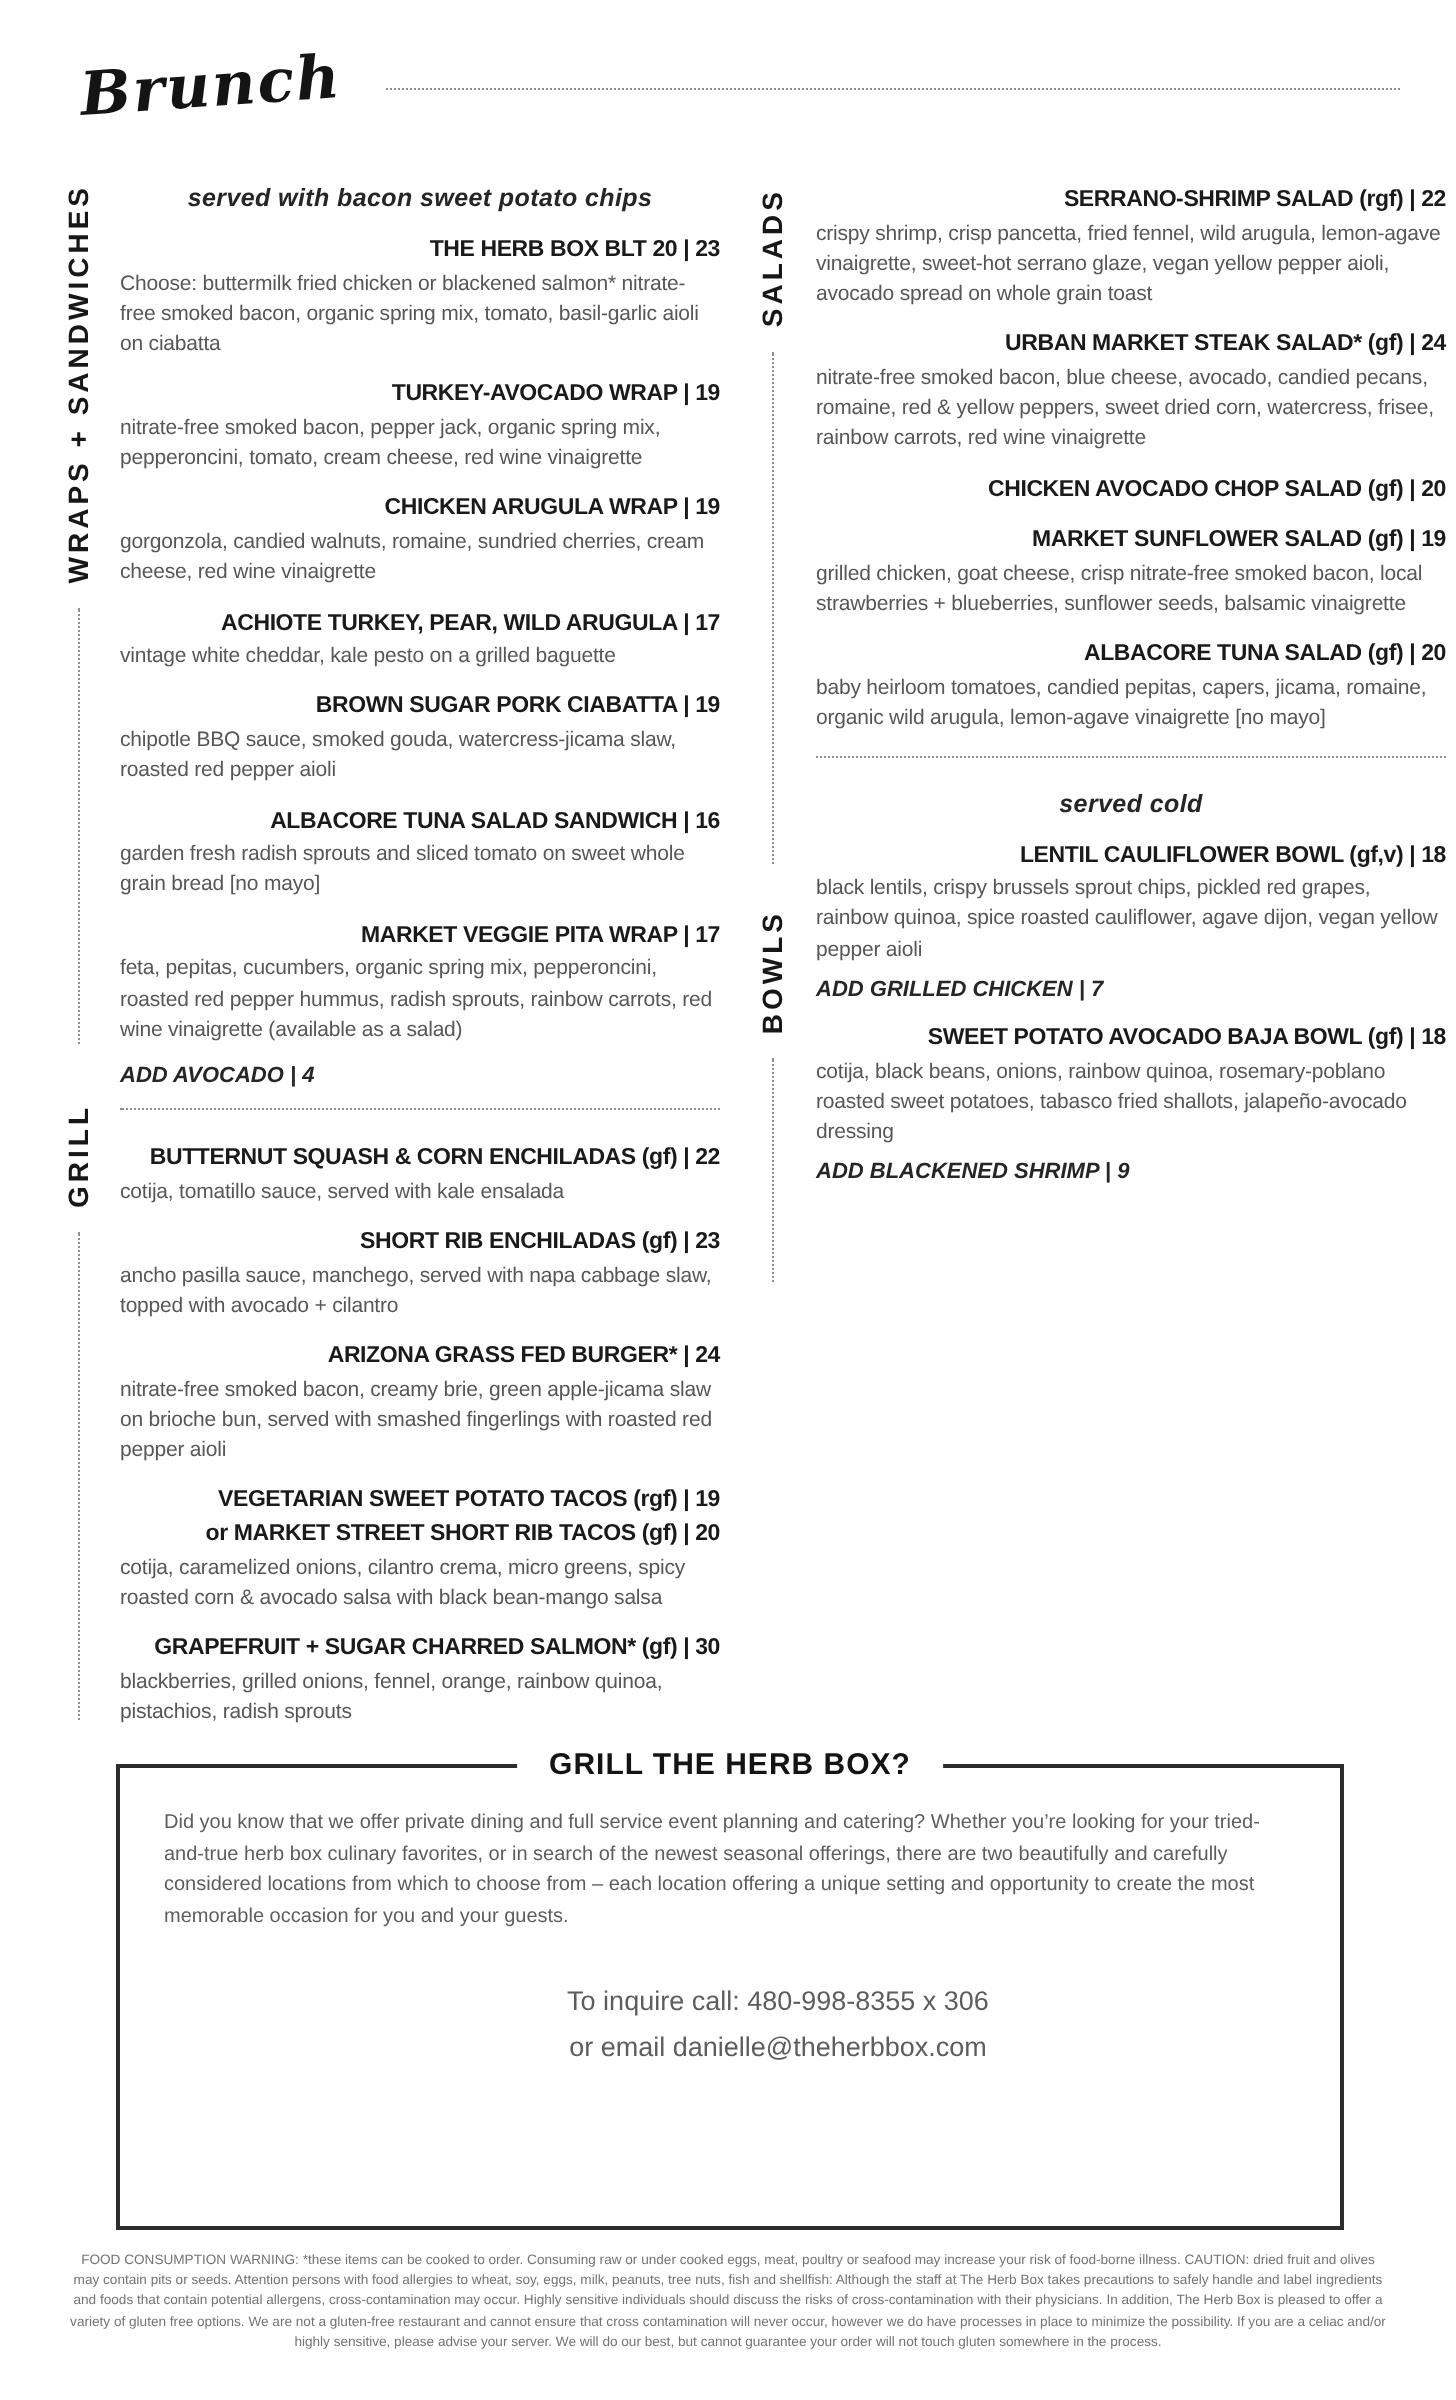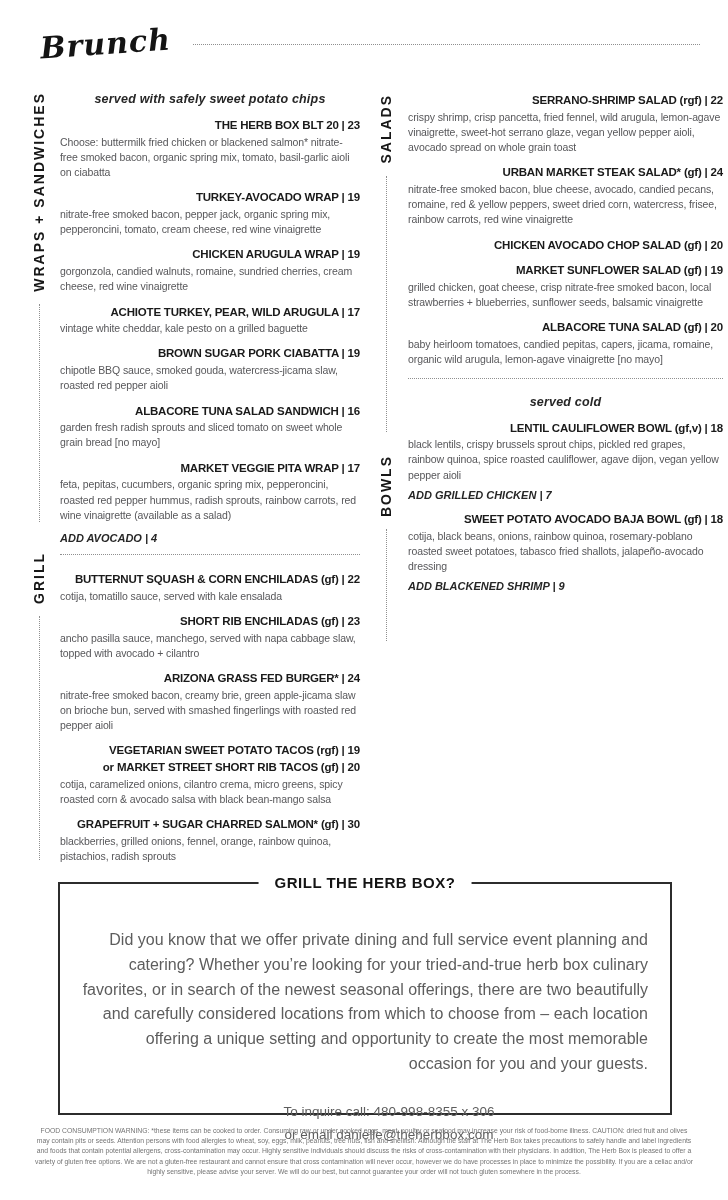--- a/index.html
+++ b/index.html
@@ -47,21 +47,21 @@
   .addon { text-align:left; font-weight:700; font-style:italic; font-size:11px; color:#262626;
            margin:6px 0 10px; }
   .sep { border-top:1px dotted #8f8f8f; height:0; margin:10px 0 16px; }
 
   
   .promo { position:absolute; left:58px; top:882px; width:614px; height:233px;
            border:2px solid #2c2c2c; }
   .promo-title { position:absolute; top:-10px; left:50%; transform:translateX(-50%);
                  background:#ffffff; padding:0 16px; font-weight:700; font-size:15px;
                  letter-spacing:.5px; color:#141414; white-space:nowrap; }
-  .promo-body { margin:44px auto 0; width:566px; text-align:right; font-size:16px;
+  .promo-body { margin:20px auto 0; width:566px; text-align:left; font-size:10px;
                 line-height:1.55; color:#5d5d5d; }
   .promo-contact { margin-top:24px; text-align:center; font-size:13.5px; line-height:1.7;
                    color:#5d5d5d;margin-left:48px; }
 
   
   .disclaimer { position:absolute; left:34px; top:1126px; width:660px; text-align:center;
                 font-size:6.8px; line-height:1.5; color:#747474; }
 </style>
 </head>
 <body>
@@ -82,21 +82,21 @@
 <div class="rail" id="rail-salads">
   <span class="rail-label">SALADS</span>
   <span class="rail-line"></span>
 </div>
 <div class="rail" id="rail-bowls">
   <span class="rail-label">BOWLS</span>
   <span class="rail-line"></span>
 </div>
 
 <div class="col" id="col-left">
-  <div class="note">served with safely sweet potato chips</div>
+  <div class="note">served with bacon sweet potato chips</div>
 
   <div class="item">
     <div class="item-name">THE HERB BOX BLT 20 | 23</div>
     <div class="item-desc">Choose: buttermilk fried chicken or blackened salmon* nitrate-free smoked bacon, organic spring mix, tomato, basil-garlic aioli on ciabatta</div>
   </div>
   <div class="item">
     <div class="item-name">TURKEY-AVOCADO WRAP | 19</div>
     <div class="item-desc">nitrate-free smoked bacon, pepper jack, organic spring mix, pepperoncini, tomato, cream cheese, red wine vinaigrette</div>
   </div>
   <div class="item">

